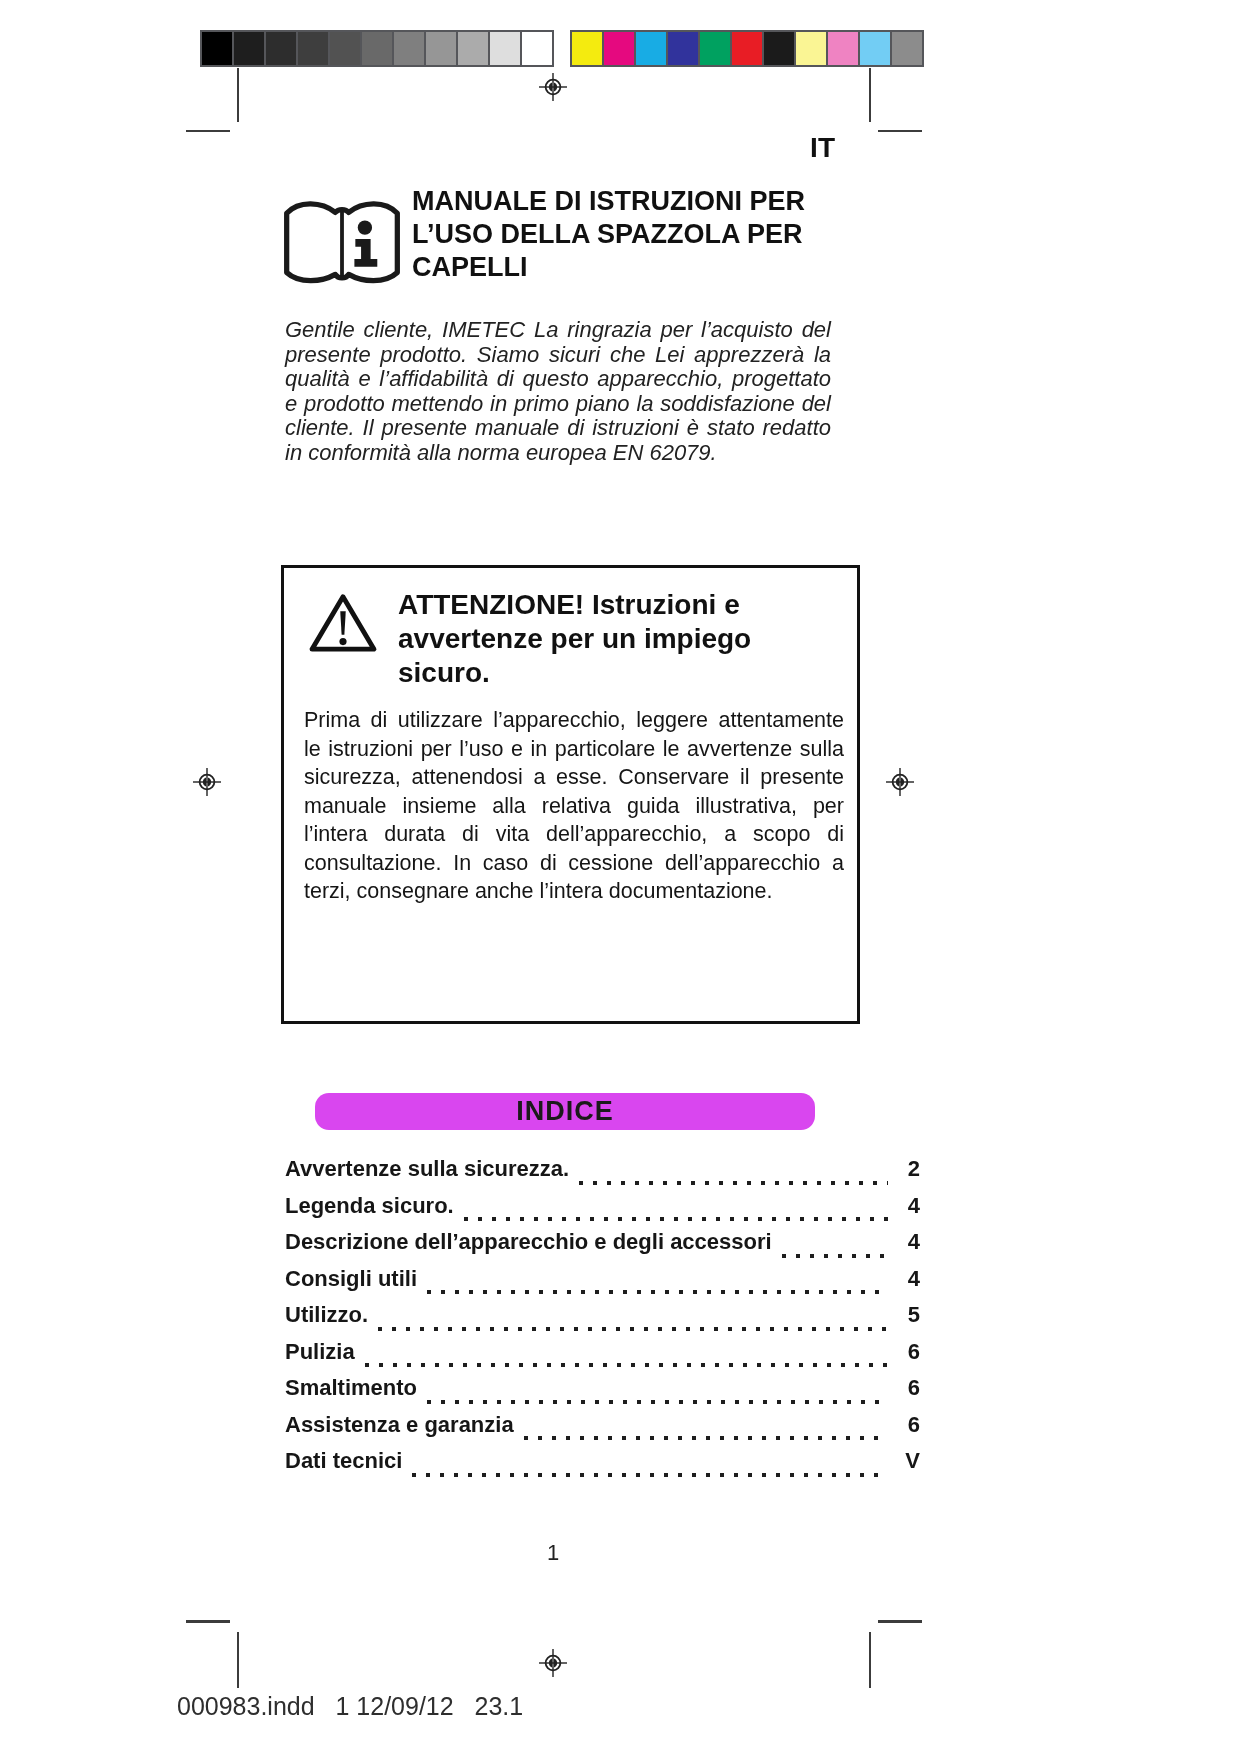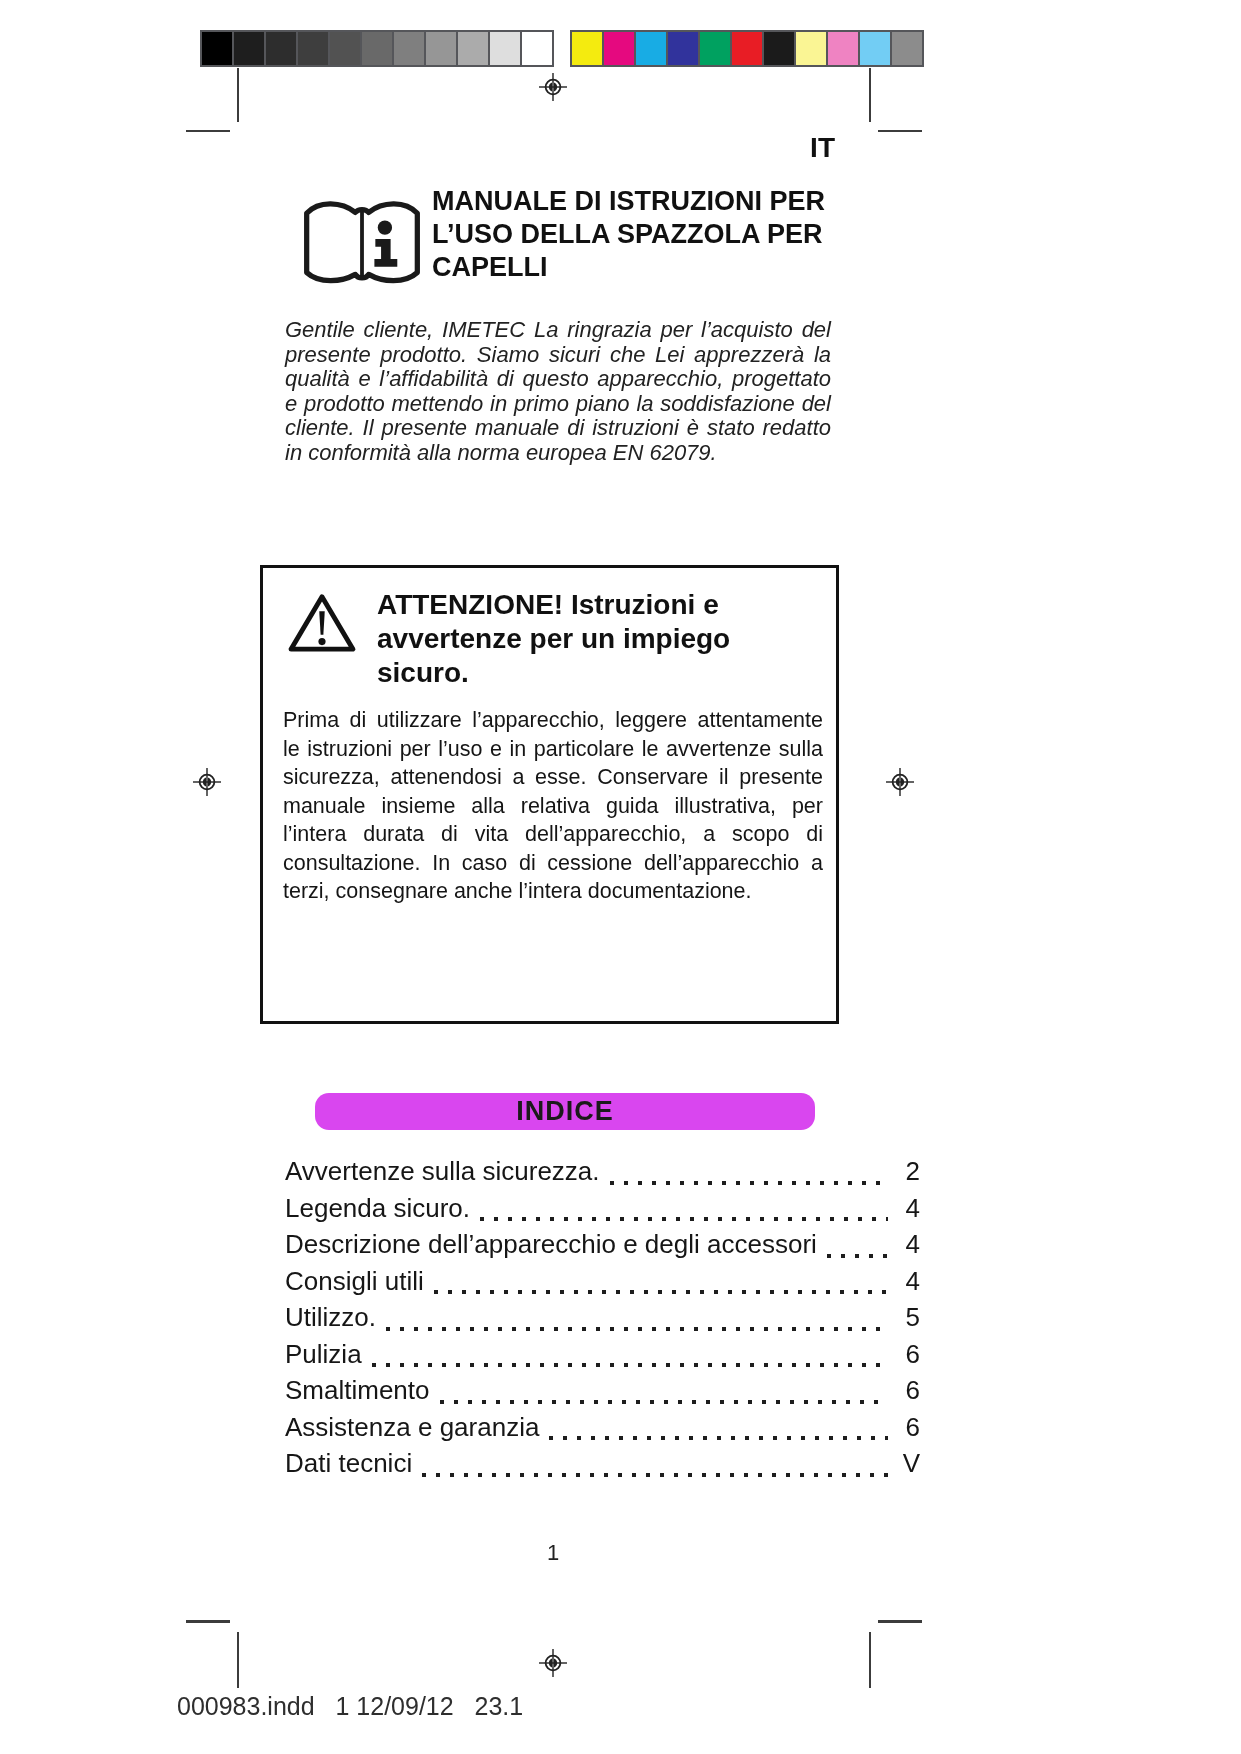--- a/index.html
+++ b/index.html
@@ -23,35 +23,35 @@
   .swatch:first-child{margin-left:0;}
   
   .regmark{position:absolute;width:28px;height:28px;}
   
   .cropline{position:absolute;background:#3c3c3c;}
   
   .lang-tag{
     position:absolute;left:795px;top:132px;width:40px;
     font-size:28px;font-weight:bold;color:#111;text-align:right;
   }
-  .title-row{position:absolute;left:300px;top:185px;display:flex;}
+  .title-row{position:absolute;left:280px;top:185px;display:flex;}
   .book-icon{width:124px;height:100px;margin-top:6px;flex:none;}
   .doc-title{
     margin-left:8px;width:432px;
     font-size:27px;font-weight:bold;line-height:33px;color:#111;
   }
   
   .intro{
     position:absolute;left:285px;top:318px;width:546px;
     font-style:italic;font-size:22px;line-height:24.5px;
     text-align:justify;color:#222;
   }
   
   .warnbox{
-    position:absolute;left:260px;top:565px;width:533px;height:413px;
+    position:absolute;left:281px;top:565px;width:533px;height:413px;
     border:3px solid #111;background:#fff;
     padding:20px 20px 20px 20px;
   }
   .warn-head{display:flex;align-items:flex-start;}
   .warn-tri{width:70px;height:62px;flex:none;margin:4px 12px 0 4px;}
   .warn-title{
     margin-left:8px;width:440px;
     font-size:28px;font-weight:bold;line-height:34px;color:#111;
   }
   .warn-para{
@@ -63,21 +63,21 @@
   .indice-bar{
     position:absolute;left:315px;top:1093px;width:500px;height:37px;
     background:#d946ef;border-radius:14px;
     display:flex;align-items:center;justify-content:center;
     font-size:27px;font-weight:bold;color:#1a1a1a;letter-spacing:1px;
   }
   .toc{position:absolute;left:285px;top:1156px;width:635px;}
   .toc-row{
     display:flex;align-items:baseline;
     height:36.5px;
-    font-size:26px;font-weight:normal;color:#161616;
+    font-size:22px;font-weight:bold;color:#161616;
   }
   .toc-label{white-space:nowrap;flex:none;}
   .toc-leader{
     flex:1;height:4px;align-self:flex-end;
     margin:0 8px 8px 10px;
     background-image:repeating-linear-gradient(to right,#1d1d1d 0 4px,transparent 4px 14px);
   }
   .toc-page{flex:none;min-width:24px;text-align:right;}
   
   .page-number{

